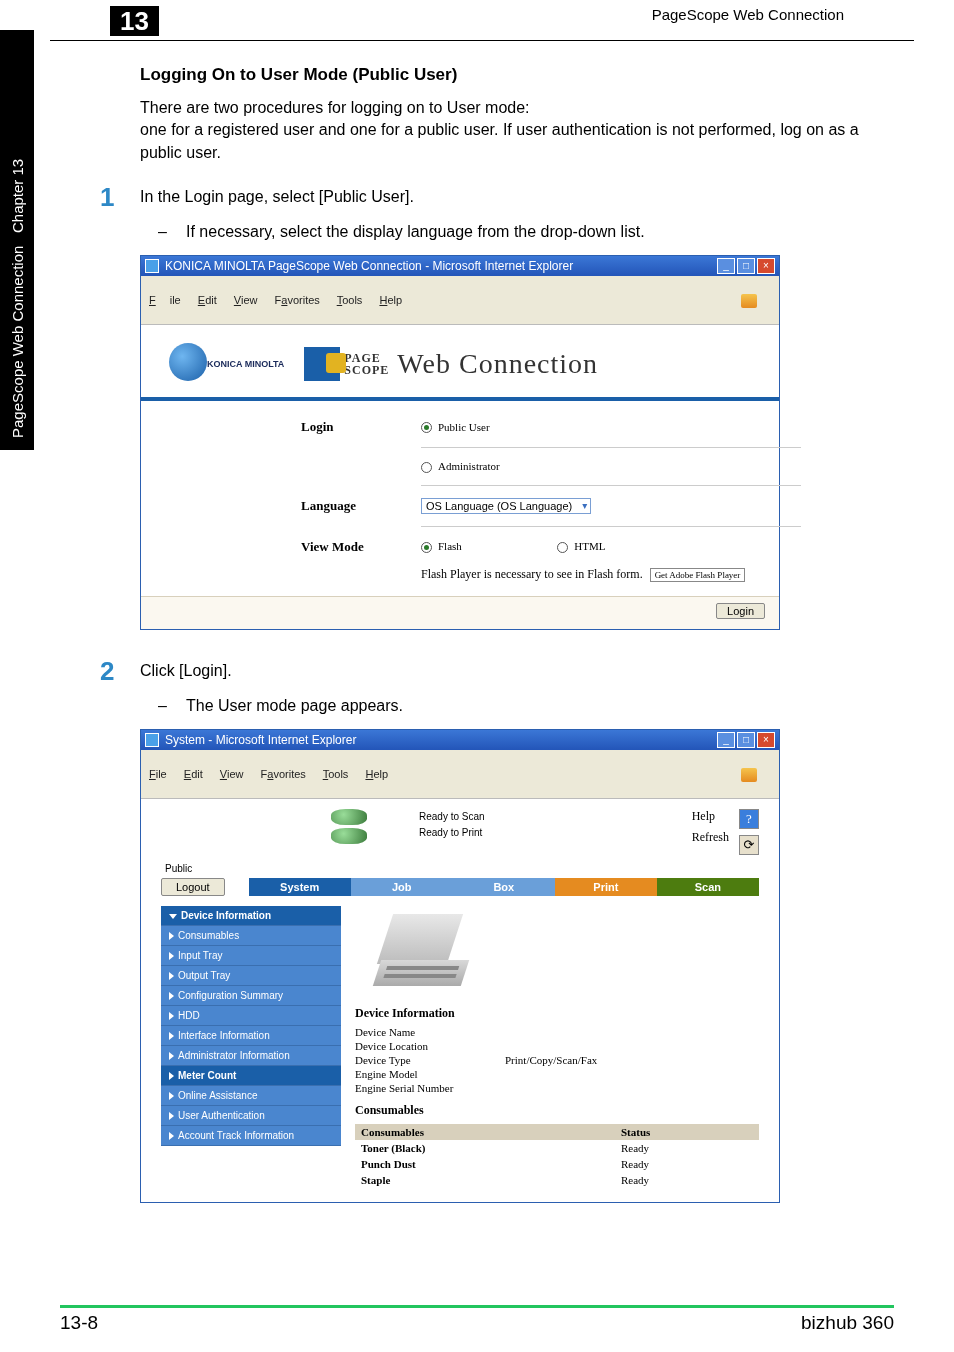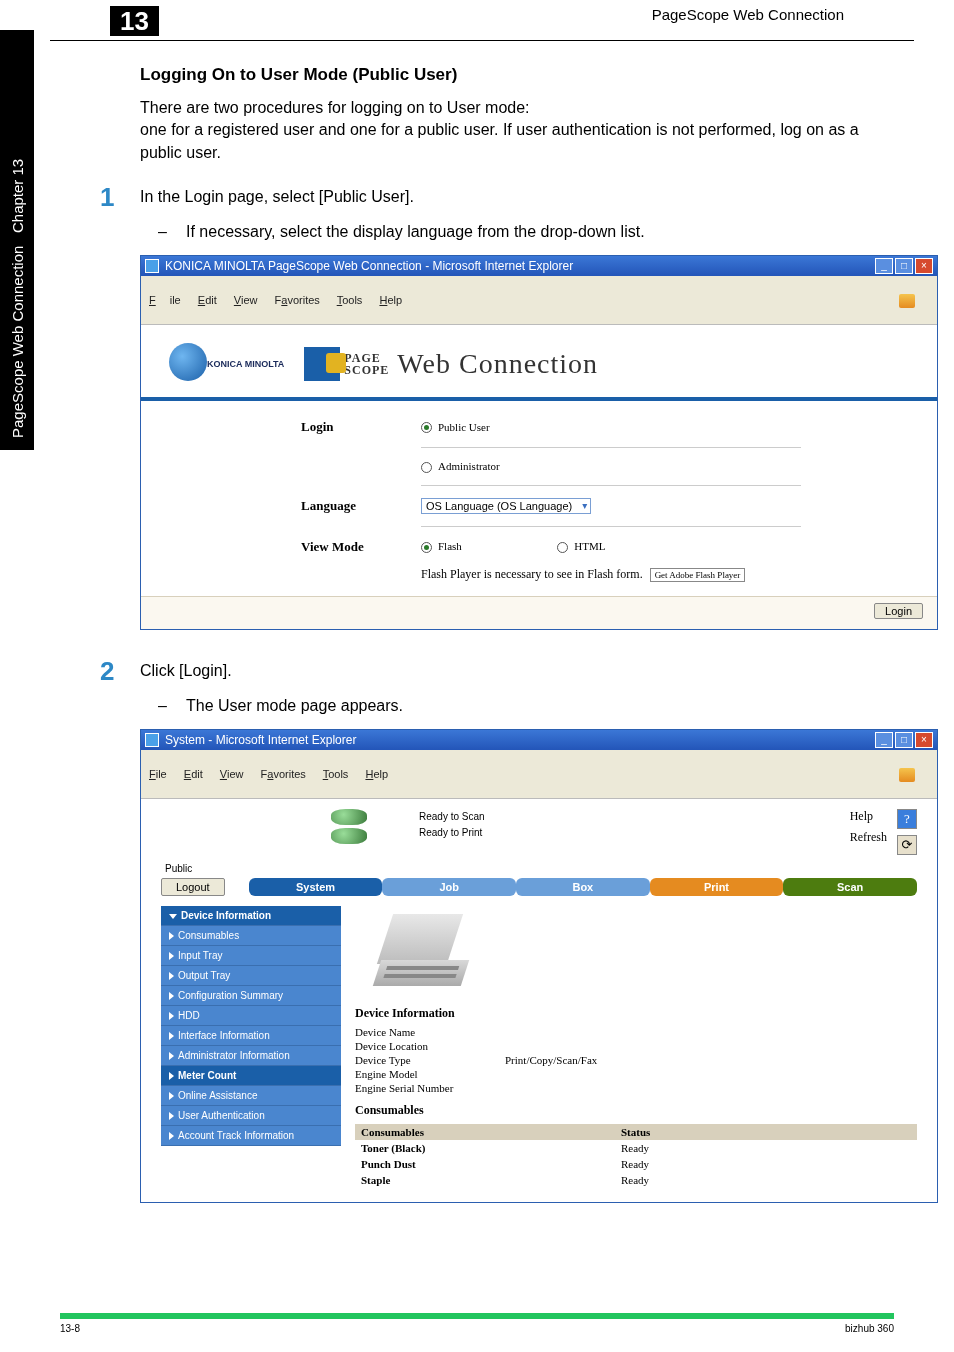--- a/index.html
+++ b/index.html
@@ -81,21 +81,21 @@
     display: flex;
     font-size: 16px;
     margin-left: 18px;
     margin-bottom: 14px;
   }
   .sub-step .dash { width: 28px; flex-shrink: 0; }
 
   
   .win {
     border: 1px solid #2b5fb0;
-    width: 798px;
+    width: 640px;
     margin-bottom: 26px;
     font-size: 11px;
     background: #fff;
   }
   .win-titlebar {
     background: linear-gradient(#3b77d6, #2355b8);
     color: #fff;
     display: flex;
     align-items: center;
     padding: 2px 4px;
@@ -146,21 +146,21 @@
   .um-status-ico { width:36px; height:40px; display:flex; flex-direction:column; gap:3px; margin-right:10px; }
   .um-status-ico div { height:16px; background: radial-gradient(circle at 35% 35%, #9d9, #3a7a3a); border-radius:40%; }
   .um-status-txt { font-size:10px; line-height:1.6;margin-left:42px; }
   .um-right { margin-left:auto; font-family:"Times New Roman",serif; font-size:12px; display:flex; gap:10px; align-items:flex-start; }
   .um-help-icons { display:flex; flex-direction:column; gap:6px; }
   .hi { width:20px; height:20px; border:1px solid #888; background:#e7e0cc; font-size:13px; text-align:center; line-height:18px; }
   .hi.q { background:#3a7edc; color:#fff; }
   .um-public { font-size:10px; margin-left:24px; margin-top:2px; }
   .um-tabs { display:flex; margin:4px 20px 0 20px; }
   .um-logout-btn { background:#ece9d8; border:1px solid #888; padding:2px 14px; font-size:11px; margin-right:24px; border-radius:2px; }
-  .um-tab { flex:1; color:#fff; text-align:center; font-size:11px; font-weight:bold; padding:3px 0;border-radius:6px; }
+  .um-tab { flex:1; color:#fff; text-align:center; font-size:11px; font-weight:bold; padding:3px 0; }
   .t-sys { background:#1a5fa8; }
   .t-job { background:#6a9fd9; }
   .t-box { background:#6a9fd9; }
   .t-print { background:#e58b20; }
   .t-scan { background:#4d7c0f; }
   .um-main { display:flex; padding:10px 20px 14px 20px; gap:14px; }
   .um-side { width:180px; }
   .um-side-item { background:#4a86cf; color:#fff; font-size:10px; padding:4px 8px; border-bottom:1px solid #3a6fb0; }
   .um-side-item.head { background:#1a5fa8; font-weight:bold; }
   .um-side-item .tri { display:inline-block; width:0; height:0; border-top:4px solid transparent; border-bottom:4px solid transparent; border-left:5px solid #fff; margin-right:4px; vertical-align:middle; }
@@ -172,21 +172,21 @@
   .pd-tray:before, .pd-tray:after { content:""; position:absolute; left:8px; right:8px; height:4px; background:#888; }
   .pd-tray:before { top:6px; } .pd-tray:after { top:14px; }
   .dev-info-title { font-weight:bold; margin-bottom:4px; }
   .dev-row { display:flex; font-size:11px; padding:1px 0; }
   .dev-row .dl { width:150px; }
   .cons-head { background:#d8d0bc; font-weight:bold; padding:2px 6px; display:flex; margin-top:6px; font-size:11px; }
   .cons-head .c1 { width:260px; }
   .cons-row { display:flex; padding:2px 6px; font-size:11px; }
   .cons-row .c1 { width:260px; font-weight:bold; }
 
-  .footer { position:absolute; bottom:18px; left:60px; right:60px; display:flex; justify-content:space-between; font-size:10px; border-top:6px solid #22c55e; padding-top:4px; }
+  .footer { position:absolute; bottom:18px; left:60px; right:60px; display:flex; justify-content:space-between; font-size:19px; border-top:3px solid #22c55e; padding-top:4px; }
   .page-wrap { min-height:1352px; position:relative; padding-bottom:60px; }
 </style>
 </head>
 <body>
 
 <div class="page-wrap">
 
 <div class="sidebar-tab">
   <span>PageScope Web Connection</span>
   &nbsp;&nbsp;&nbsp;

